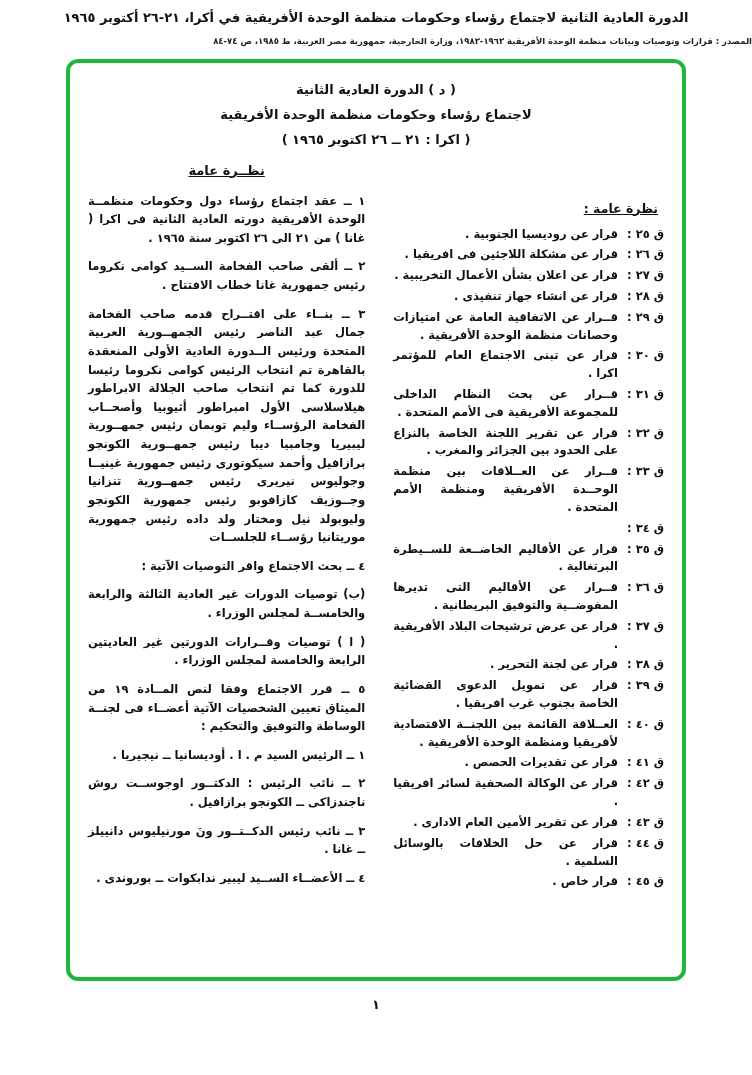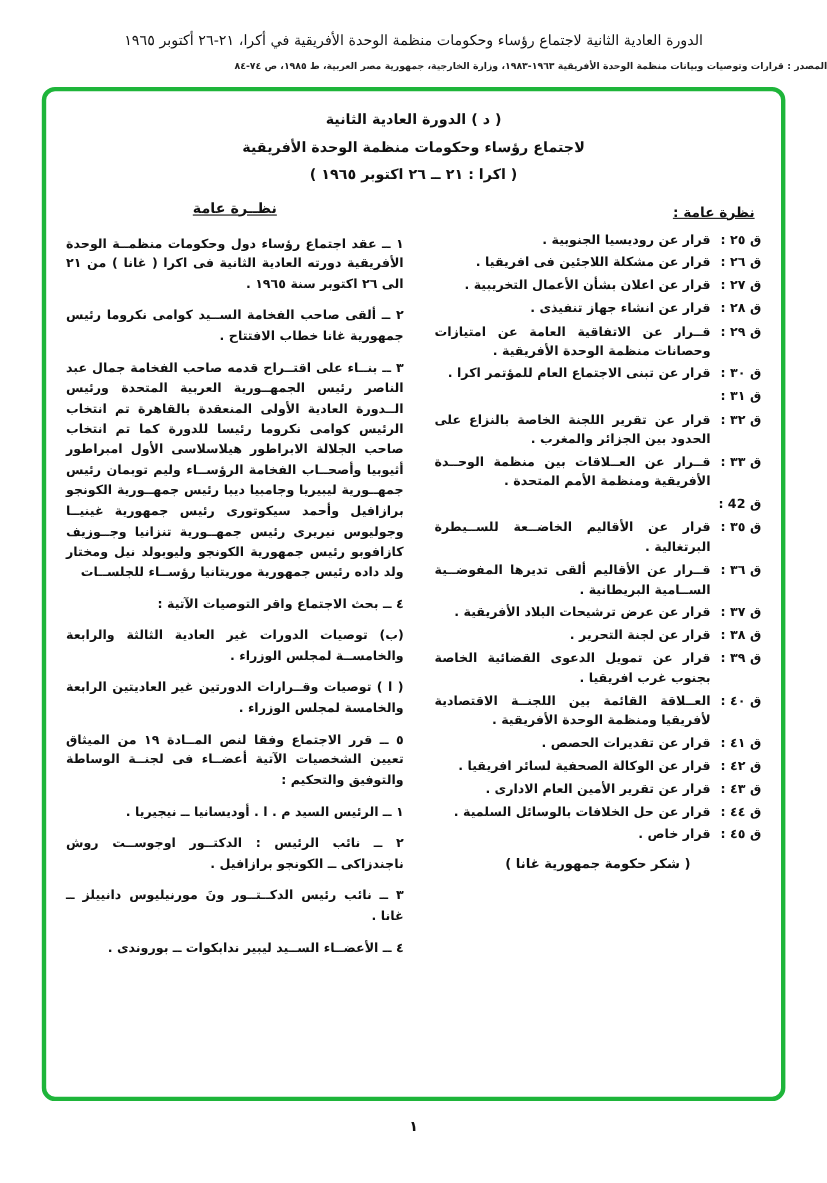--- a/index.html
+++ b/index.html
@@ -3,38 +3,38 @@
 <meta charset="utf-8">
 <style>
   html,body{margin:0;padding:0;background:#ffffff;}
   body{
     width:752px;height:1075px;overflow:hidden;
     font-family:"DejaVu Sans", sans-serif;
     direction:rtl;color:#111111;
     -webkit-font-smoothing:antialiased;
   }
   .top-title{
-    text-align:center;font-weight:normal;font-size:13px;
-    padding-top:28px;line-height:1.5;
+    text-align:center;font-weight:bold;font-size:13px;
+    padding-top:8px;line-height:1.5;
   }
   .source{
     text-align:right;font-weight:bold;font-size:8.5px;
     margin-top:8px;color:#222;
   }
   .frame{
-    width:676px;height:922px;box-sizing:border-box;
+    width:620px;height:922px;box-sizing:border-box;
     margin:13px auto 0;
     border:4px solid #1eb53a;border-radius:12px;
     padding:14px 18px 16px;overflow:hidden;
   }
   .box-title{
     text-align:center;font-weight:bold;font-size:13px;line-height:1.95;
   }
   .cols{display:flex;gap:28px;margin-top:10px;}
-  .col-toc{flex:0 0 47%;}
+  .col-toc{flex:0 0 47%;margin-top:36px;}
   .col-overview{flex:1;min-width:0;}
   .toc-heading{
     font-weight:bold;font-size:12.5px;margin:2px 6px 10px 0;
     text-decoration:underline;
   }
   .toc-item{
     display:flex;font-size:11.5px;font-weight:bold;
     line-height:1.55;margin-bottom:3px;
   }
   .toc-num{flex:0 0 46px;white-space:nowrap;}
@@ -94,39 +94,40 @@
             <div class="toc-item">
             <span class="toc-num">ق ٢٩ :</span>
             <span class="toc-text">قــرار عن الاتفاقية العامة عن امتيازات وحصانات منظمة الوحدة الأفريقية .</span>
           </div>
             <div class="toc-item">
             <span class="toc-num">ق ٣٠ :</span>
             <span class="toc-text">قرار عن تبنى الاجتماع العام للمؤتمر اكرا .</span>
           </div>
             <div class="toc-item">
             <span class="toc-num">ق ٣١ :</span>
+            <span class="toc-text">قــرار عن بحث النظام الداخلى للمجموعة الأفريقية فى الأمم المتحدة .</span>
           </div>
             <div class="toc-item">
             <span class="toc-num">ق ٣٢ :</span>
             <span class="toc-text">قرار عن تقرير اللجنة الخاصة بالنزاع على الحدود بين الجزائر والمغرب .</span>
           </div>
             <div class="toc-item">
             <span class="toc-num">ق ٣٣ :</span>
             <span class="toc-text">قــرار عن العــلاقات بين منظمة الوحــدة الأفريقية ومنظمة الأمم المتحدة .</span>
           </div>
             <div class="toc-item">
-            <span class="toc-num">ق 42 :</span>
+            <span class="toc-num">ق ٣٤ :</span>
           </div>
             <div class="toc-item">
             <span class="toc-num">ق ٣٥ :</span>
             <span class="toc-text">قرار عن الأقاليم الخاضــعة للســيطرة البرتغالية .</span>
           </div>
             <div class="toc-item">
             <span class="toc-num">ق ٣٦ :</span>
-            <span class="toc-text">قــرار عن الأقاليم ألقى تديرها المفوضــية الســامية البريطانية .</span>
+            <span class="toc-text">قــرار عن الأقاليم التى تديرها المفوضــية والتوفيق البريطانية .</span>
           </div>
             <div class="toc-item">
             <span class="toc-num">ق ٣٧ :</span>
             <span class="toc-text">قرار عن عرض ترشيحات البلاد الأفريقية .</span>
           </div>
             <div class="toc-item">
             <span class="toc-num">ق ٣٨ :</span>
             <span class="toc-text">قرار عن لجنة التحرير .</span>
           </div>
             <div class="toc-item">
@@ -151,21 +152,20 @@
           </div>
             <div class="toc-item">
             <span class="toc-num">ق ٤٤ :</span>
             <span class="toc-text">قرار عن حل الخلافات بالوسائل السلمية .</span>
           </div>
             <div class="toc-item">
             <span class="toc-num">ق ٤٥ :</span>
             <span class="toc-text">قرار خاص .</span>
           </div>
           </div>
-        <div class="toc-footer">( شكر حكومة جمهورية غانا )</div>
       </div>
 
       <div class="col-overview">
         <div class="ov-heading">نظــرة عامة</div>
         <div>
 
         <p class="ov-para">١ ــ عقد اجتماع رؤساء دول وحكومات منظمــة الوحدة الأفريقية دورته العادية الثانية فى اكرا ( غانا ) من ٢١ الى ٢٦ اكتوبر سنة ١٩٦٥ .</p>
             <p class="ov-para">٢ ــ ألقى صاحب الفخامة الســيد كوامى نكروما رئيس جمهورية غانا خطاب الافتتاح .</p>
             <p class="ov-para">٣ ــ بنــاء على اقتــراح قدمه صاحب الفخامة جمال عبد الناصر رئيس الجمهــورية العربية المتحدة ورئيس الــدورة العادية الأولى المنعقدة بالقاهرة تم انتخاب الرئيس كوامى نكروما رئيسا للدورة كما تم انتخاب صاحب الجلالة الابراطور هيلاسلاسى الأول امبراطور أثيوبيا وأصحــاب الفخامة الرؤســاء وليم توبمان رئيس جمهــورية ليبيريا وجامبيا ديبا رئيس جمهــورية الكونجو برازافيل وأحمد سيكوتورى رئيس جمهورية غينيــا وجوليوس نيريرى رئيس جمهــورية تنزانيا وجــوزيف كازافوبو رئيس جمهورية الكونجو وليوبولد نيل ومختار ولد داده رئيس جمهورية موريتانيا رؤســاء للجلســات</p>
             <p class="ov-para">٤ ــ بحث الاجتماع واقر التوصيات الآتية :</p>

